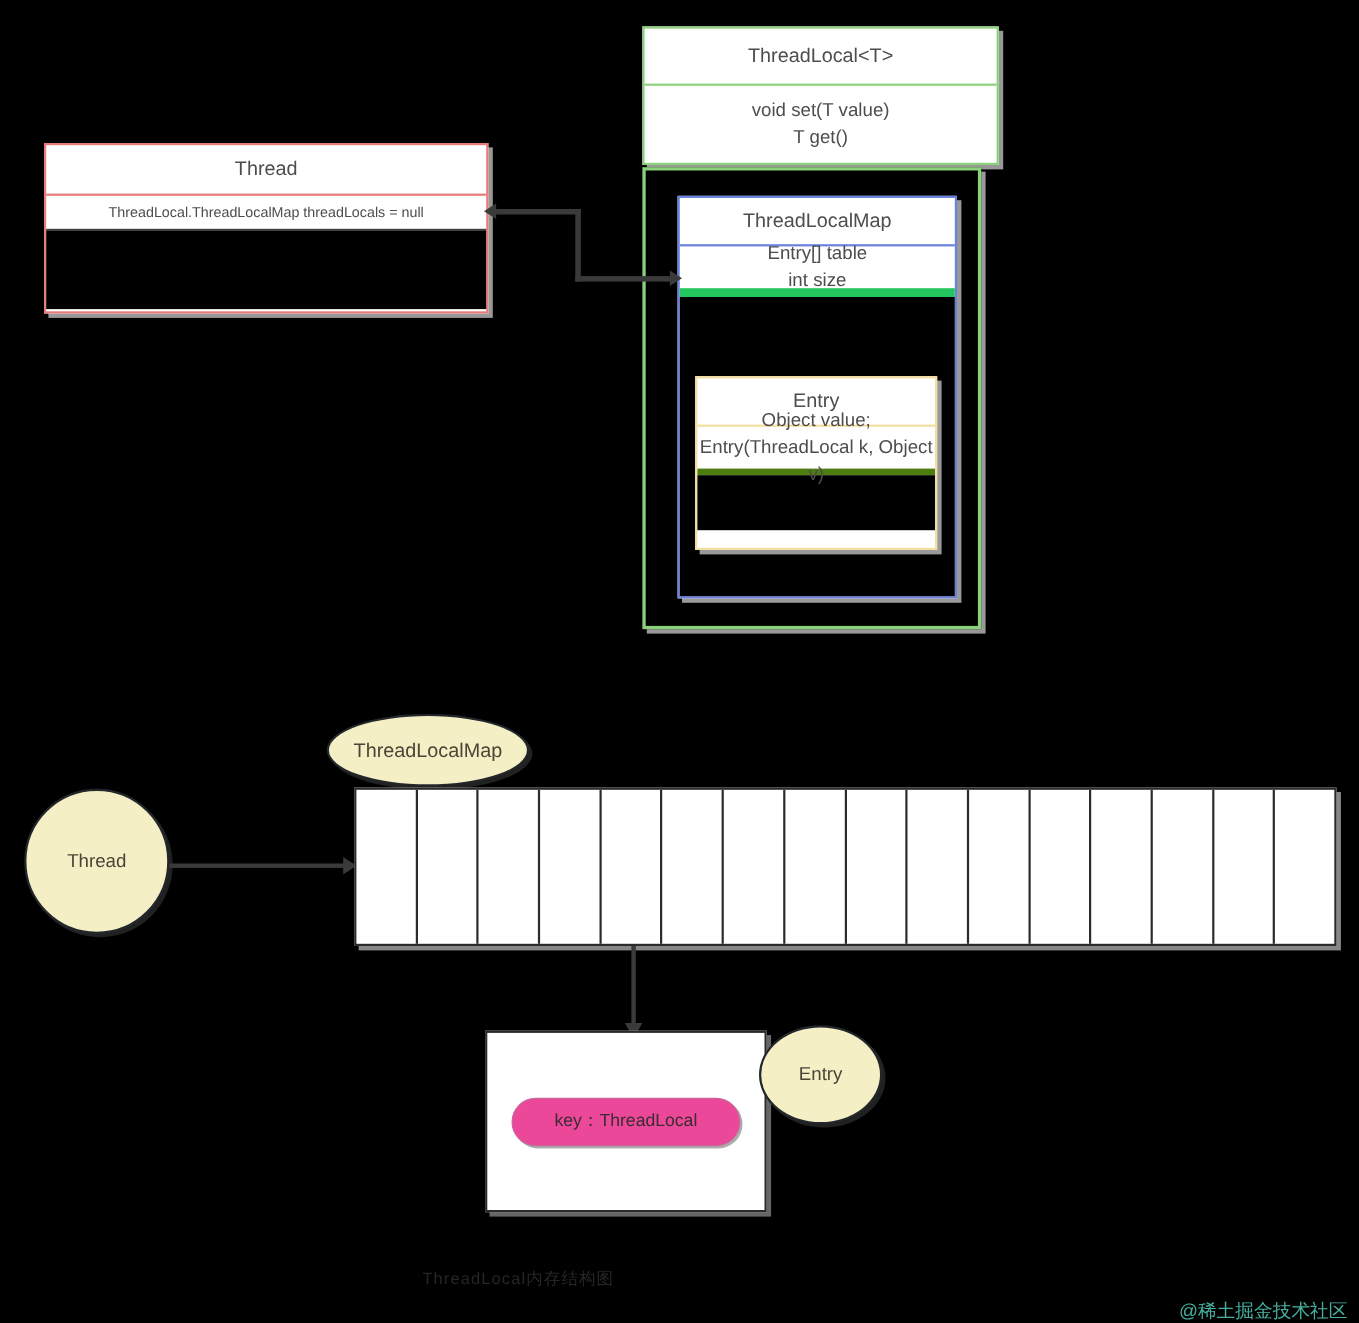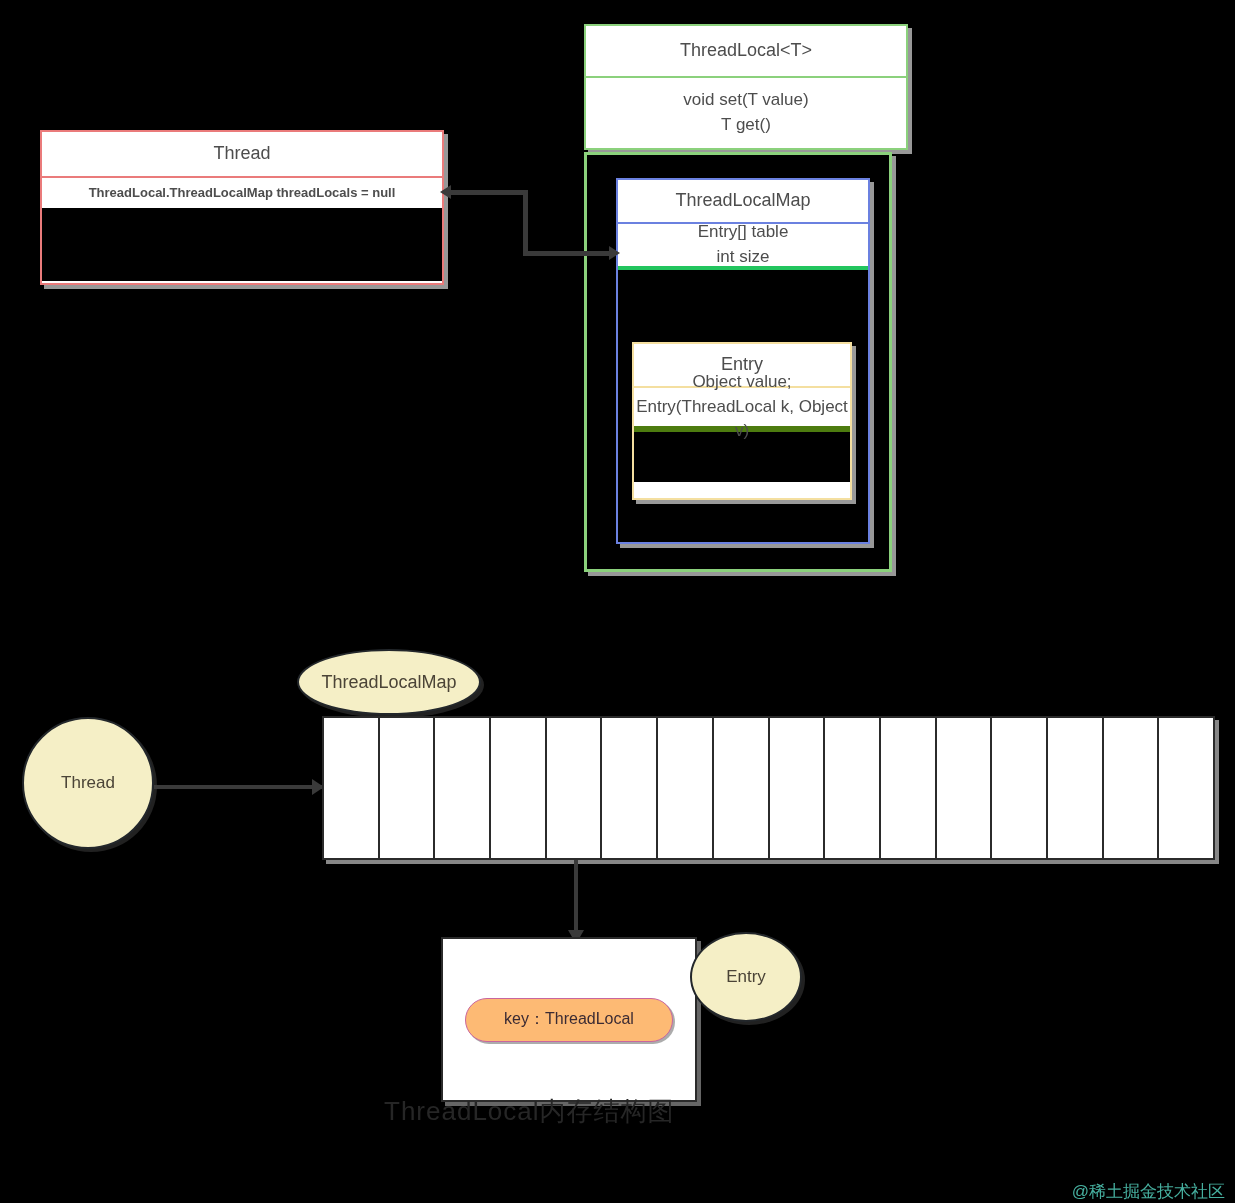--- a/index.html
+++ b/index.html
@@ -56,23 +56,22 @@
   #thread-class {
     left: 40px; top: 130px; width: 404px; height: 155px;
     border: 2px solid #ea7b7b;
   }
   #thread-class .uml-title {
     height: 46px;
     border-bottom: 2px solid #ea7b7b;
   }
   #thread-class .uml-body {
     height: 32px;
-    border-bottom: 2px solid #000000;
+    border-bottom: 2px solid #404040;
     font-size: 13px;
-    font-weight: bold;
   }
   #thread-class .uml-tail {
     height: 71px;
   }
 
   
   #threadlocal-class {
     left: 584px; top: 24px; width: 324px; height: 126px;
     border: 2px solid #8bd17c;
   }
@@ -98,21 +97,21 @@
   #threadlocalmap-class {
     left: 616px; top: 178px; width: 254px; height: 366px;
     border: 2px solid #6b81e0;
   }
   #threadlocalmap-class .uml-title {
     height: 44px;
     border-bottom: 2px solid #6b81e0;
   }
   #threadlocalmap-class .uml-body {
     height: 46px;
-    border-bottom: 4px solid #22c55e;
+    border-bottom: 8px solid #22c55e;
   }
   #threadlocalmap-class .uml-tail {
     height: 272px;
   }
 
   
   #entry-class {
     left: 632px; top: 342px; width: 220px; height: 158px;
     border: 2px solid #f4dfa0;
   }
@@ -221,37 +220,37 @@
     display: flex;
     flex-direction: column;
     align-items: center;
     justify-content: center;
     gap: 18px;
   }
   .pill {
     width: 208px;
     height: 44px;
     border-radius: 22px;
-    background: #fdba74;
+    background: #ec4899;
     border: 1px solid #c9659d;
     box-sizing: border-box;
     display: flex;
     align-items: center;
     justify-content: center;
     color: #3b2b33;
     box-shadow: 2px 2px 0 0 rgba(70,70,70,0.45);
   }
   #pill-key { font-size: 16px; }
   #pill-value { font-size: 13px; }
 
   
   #caption {
     position: absolute;
-    left: 384px; top: 1094px;
-    font-size: 26px;
+    left: 384px; top: 1153px;
+    font-size: 15px;
     color: #262626;
     letter-spacing: 1px;
     white-space: nowrap;
   }
 
   
   #watermark {
     position: absolute;
     right: 10px; bottom: 0;
     font-size: 17px;

